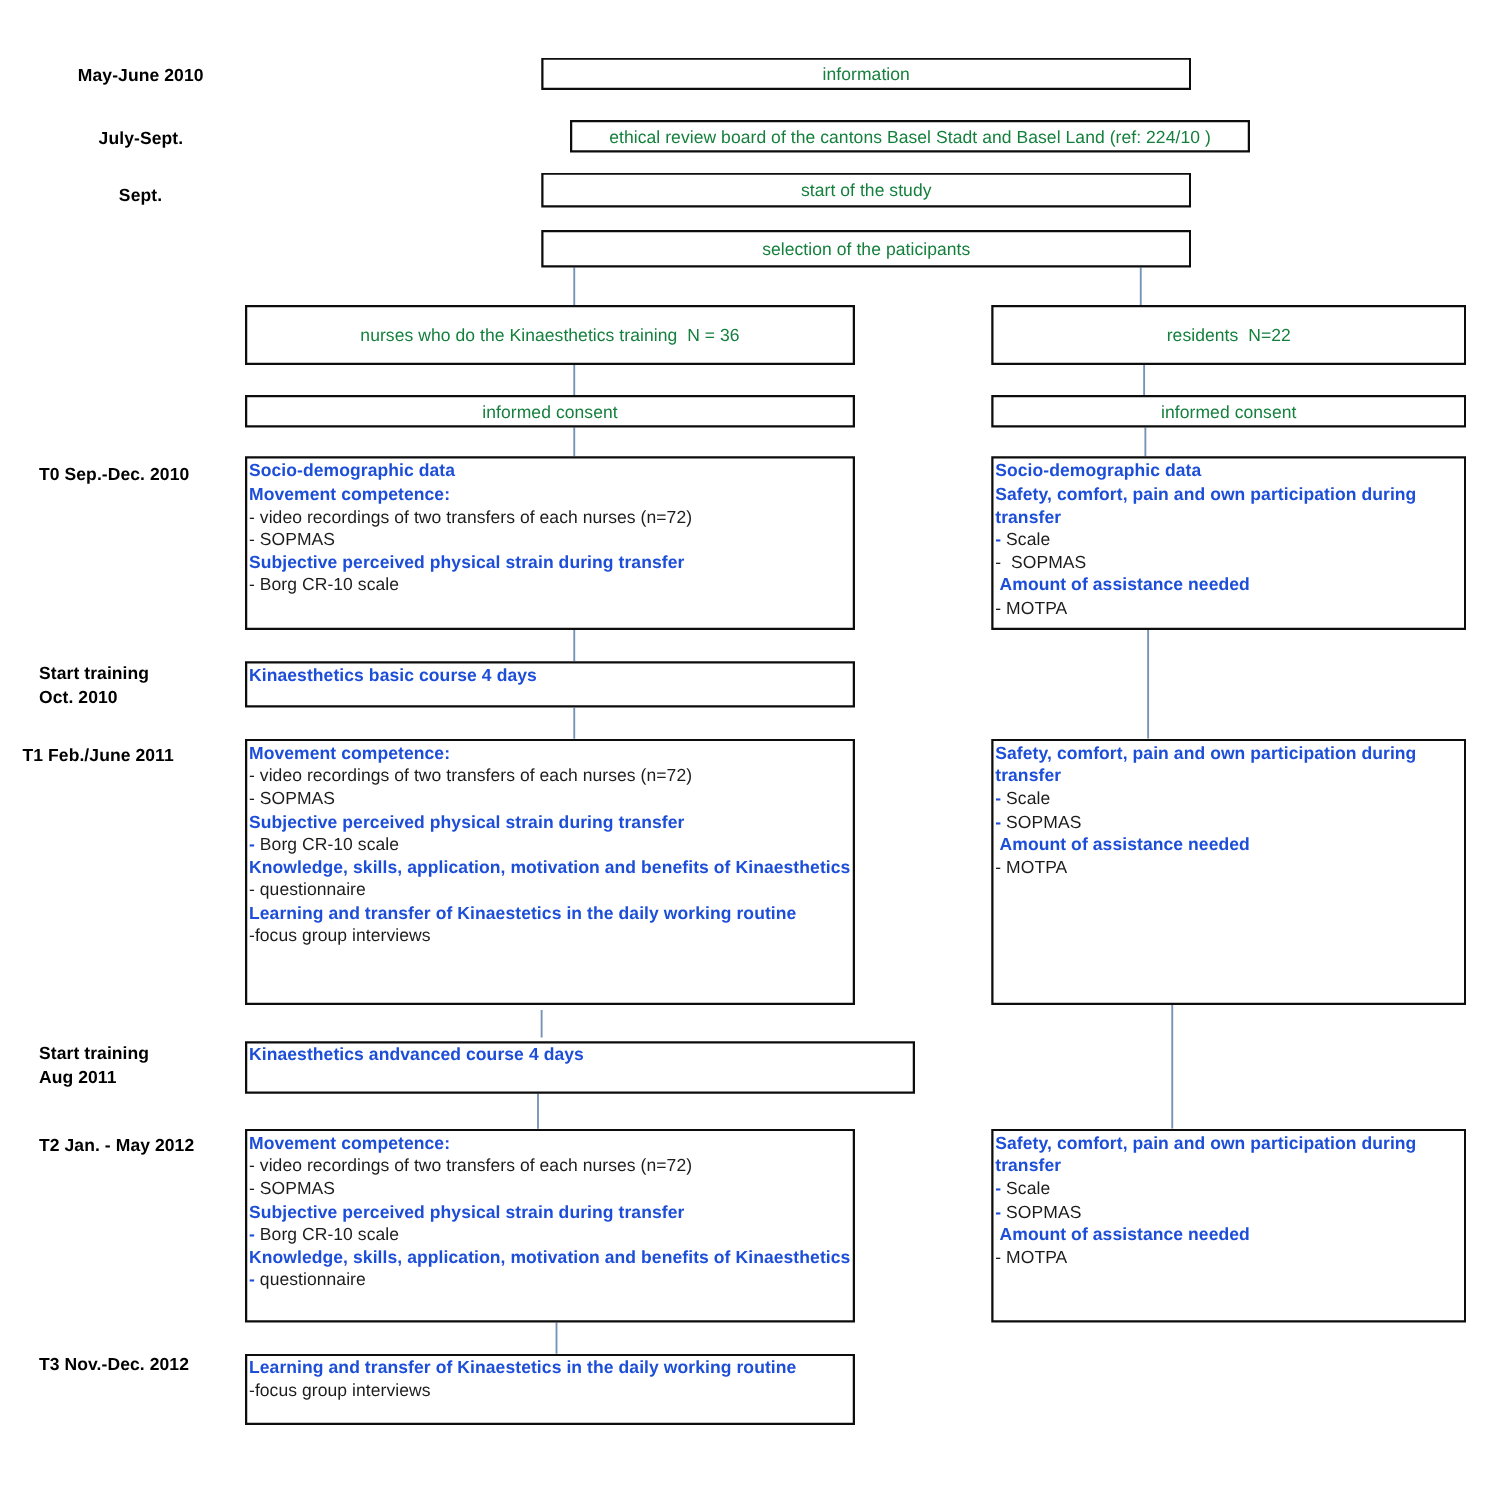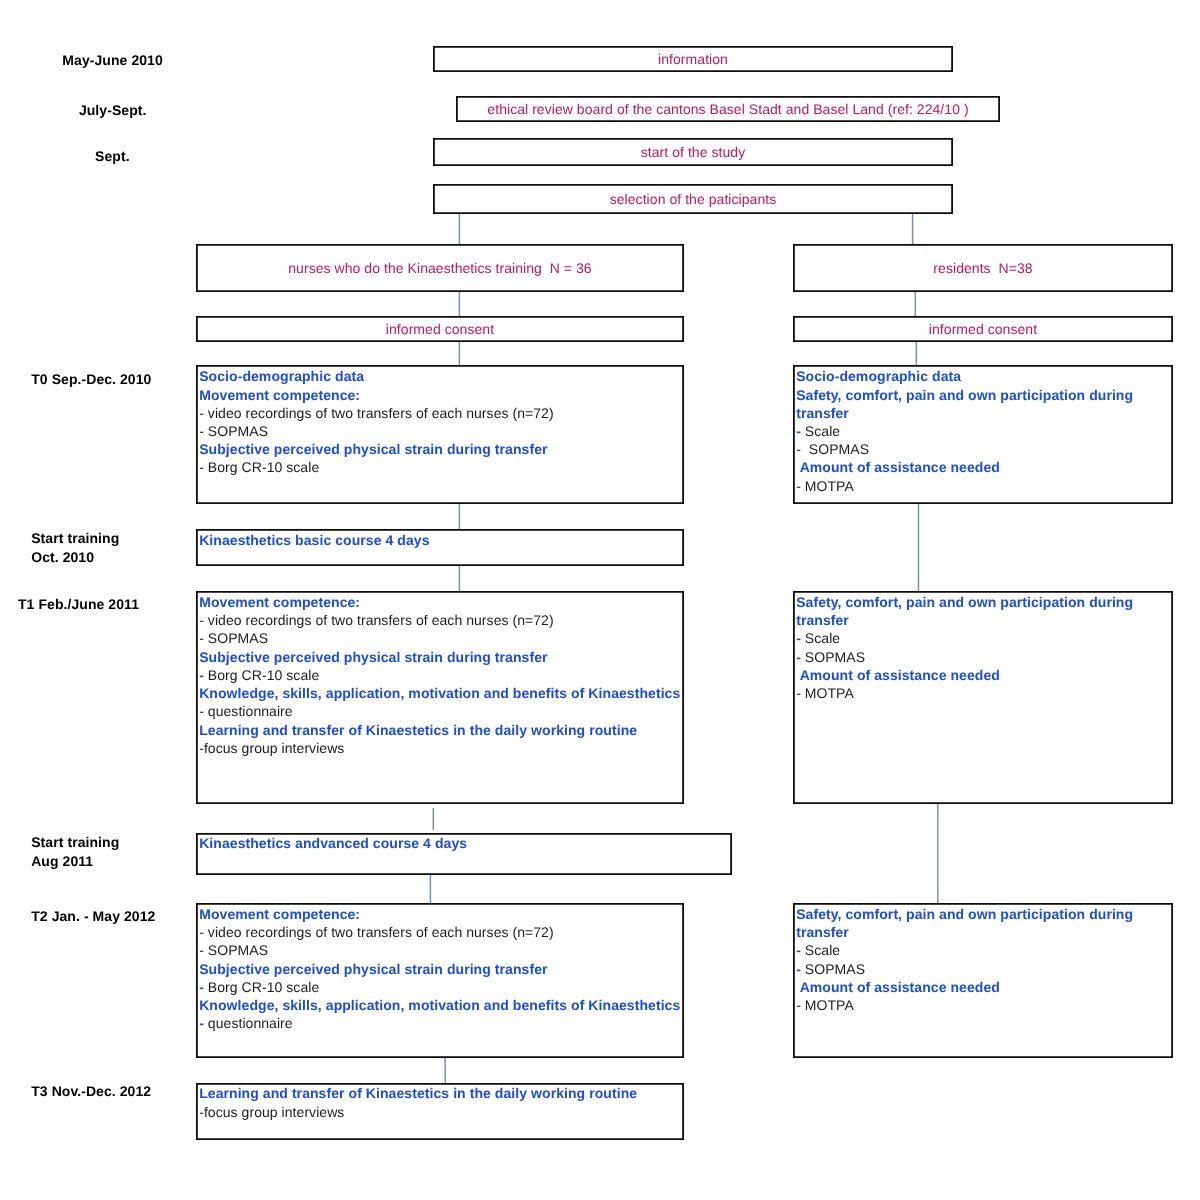--- a/index.html
+++ b/index.html
@@ -3,21 +3,21 @@
 <meta charset="utf-8">
 <style>
   html,body{margin:0;padding:0;background:#fff;}
   body{width:1200px;height:1200px;overflow:hidden;
        font-family:"Liberation Sans",sans-serif;
        -webkit-font-smoothing:antialiased;text-rendering:geometricPrecision;}
   #stage{position:relative;width:1200px;height:1200px;background:#fff;overflow:hidden;}
   .box{position:absolute;box-sizing:border-box;background:#fff;
        box-shadow:inset 0 0 0 1.8px #0d0d0d;}
   .box-center{display:flex;align-items:center;justify-content:center;}
-  .box-center .txt{font-size:14px;color:#be185d;white-space:pre;letter-spacing:0.055px;}
+  .box-center .txt{font-size:14px;color:#15803d;white-space:pre;letter-spacing:0.055px;}
   .box-body{padding-top:1.9px;padding-left:3.2px;font-size:14px;color:#1c1c1c;}
   .bline{line-height:18.22px;white-space:pre;}
   .bline .bold{font-weight:bold;color:#1d4ed8;letter-spacing:0.07px;}
   .bline .reg{font-weight:normal;letter-spacing:0.055px;}
   .tlabel{position:absolute;font-size:14px;font-weight:bold;color:#000;letter-spacing:0.07px;
           line-height:18.5px;white-space:pre;}
   #conn-layer{position:absolute;left:0;top:0;width:1200px;height:1200px;pointer-events:none;}
 </style>
 </head>
 <body>
@@ -109,21 +109,21 @@
 <div class="bline"><span class="bold">-</span><span class="reg"> questionnaire</span></div>
 </div>
 </div>
 <div class="box" style="left:196px;top:1082.6px;width:488px;height:57.4px">
 <div class="box-body">
 <div class="bline"><span class="bold">Learning and transfer of Kinaestetics in the daily working routine</span></div>
 <div class="bline"><span class="reg">-focus group interviews</span></div>
 </div>
 </div>
 <div class="box box-center" style="left:793px;top:243.9px;width:380px;height:48px">
-      <span class="txt">residents  N=38</span>
+      <span class="txt">residents  N=22</span>
     </div>
 <div class="box box-center" style="left:793px;top:315.9px;width:380px;height:26px">
       <span class="txt">informed consent</span>
     </div>
 <div class="box" style="left:793px;top:365.4px;width:380px;height:138.8px">
 <div class="box-body">
 <div class="bline"><span class="bold">Socio-demographic data</span></div>
 <div class="bline"><span class="bold">Safety, comfort, pain and own participation during</span></div>
 <div class="bline"><span class="bold">transfer</span></div>
 <div class="bline"><span class="bold">-</span><span class="reg"> Scale</span></div>

